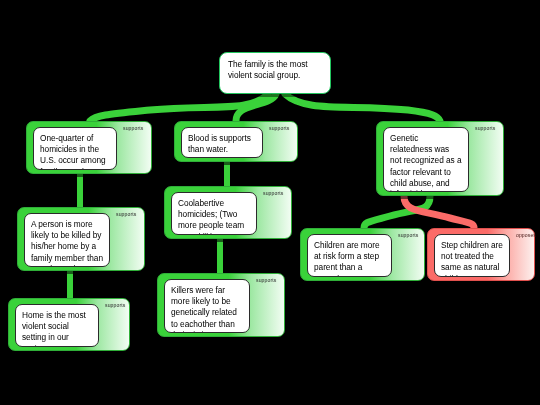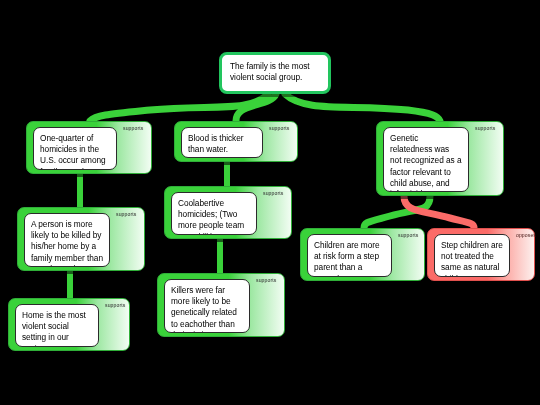--- a/index.html
+++ b/index.html
@@ -36,21 +36,21 @@
   .node.support {
     background: linear-gradient(to right, #3ad23a 0%, #3ad23a 56%, #9fe8a4 74%, #f2fdf3 100%);
     border: 1px solid #2fae38;
   }
   .node.oppose {
     background: linear-gradient(to right, #fb6b68 0%, #fb6b68 56%, #fcaba6 74%, #fdf0ee 100%);
     border: 1px solid #e0504d;
   }
   .node.root {
     background: #ffffff;
-    border: 3px solid #22c55e;
+    border: 1px solid #22c55e;
     border-radius: 8px;
     box-shadow: 3px 3px 0 rgba(0,0,0,0.45);
   }
 
   
   .claim {
     background: #ffffff;
     border: 1px solid #2b2b2b;
     border-radius: 7px;
     box-sizing: border-box;
@@ -167,21 +167,21 @@
   </div>
 
   <div class="node support" id="n-home">
     <div class="claim">Home is the most violent social setting in our society.</div>
     <div class="badge-col">
       <span class="badge">supports</span>
     </div>
   </div>
 
   <div class="node support" id="n-blood">
-    <div class="claim">Blood is thicker than water.</div>
+    <div class="claim">Blood is supports than water.</div>
     <div class="badge-col">
       <span class="badge">supports</span>
     </div>
   </div>
 
   <div class="node support" id="n-collab">
     <div class="claim">Coolabertive homicides; (Two more people team up to kill.)</div>
     <div class="badge-col">
       <span class="badge">supports</span>
     </div>

